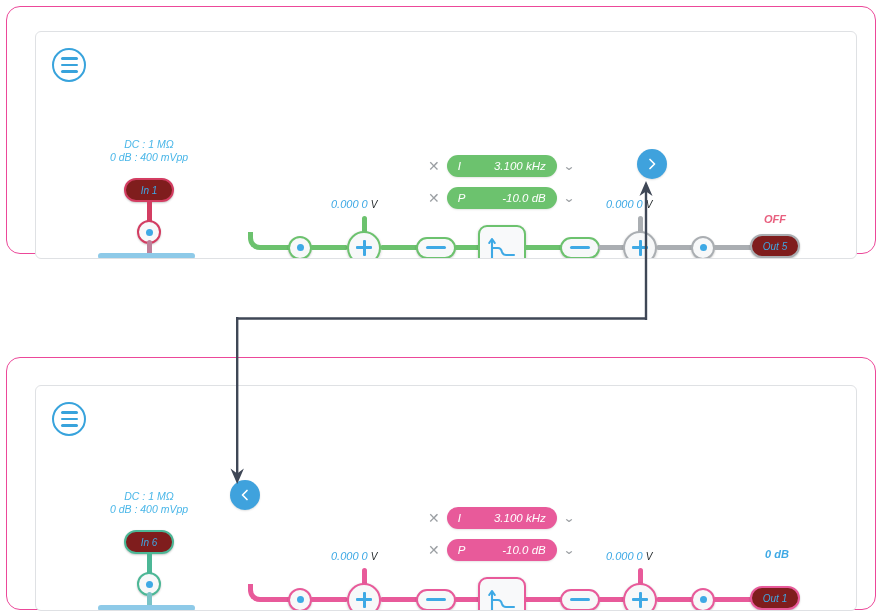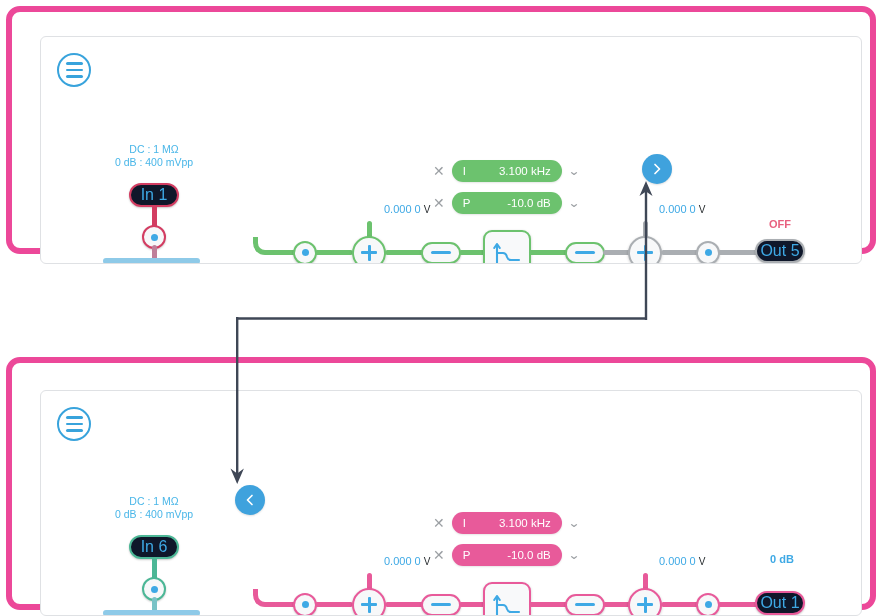--- a/index.html
+++ b/index.html
@@ -7,24 +7,25 @@
     width:884px;height:616px;position:relative;overflow:hidden;
     background:#ffffff;
     font-family:"Liberation Sans","DejaVu Sans",sans-serif;
     -webkit-font-smoothing:antialiased;
   }
   .stage{position:absolute;inset:0;}
 
   
   .card{
     position:absolute;
-    border:6px solid #ec4899;
+    border:1px solid #ec4899;
     border-radius:14px;
     background:#ffffff;
     box-sizing:border-box;
+    font-style:italic;
   }
   #card-top{left:6px;top:6px;width:870px;height:248px;}
   #card-bottom{left:6px;top:357px;width:870px;height:253px;}
 
   
   .panel{
     position:absolute;
     border:1px solid #dfe1e4;
     border-radius:6px;
     background:#ffffff;
@@ -46,35 +47,35 @@
   
   .in-meta{
     position:absolute;text-align:center;color:#49b6e8;
     font-size:10.5px;line-height:13px;white-space:nowrap;
   }
 
   
   .port{
     position:absolute;box-sizing:border-box;
     width:50px;height:24px;border-radius:13px;
-    background:#0f172a;border:2.2px solid #d33d62;
-    display:flex;align-items:center;justify-content:center;
-    color:#3ea9e5;font-size:16px;
+    background:#7f1d1d;border:2.2px solid #d33d62;
+    display:flex;align-items:center;justify-content:center;
+    color:#3ea9e5;font-size:10px;
     box-shadow:0 1px 2px rgba(0,0,0,.22);cursor:pointer;
   }
   .port.green{border-color:#4cb796;}
   .port.pink{border-color:#e85a9a;}
   .port.gray{border-color:#aaaeb2;}
 
   
   .out-status{position:absolute;font-size:11px;font-weight:bold;white-space:nowrap;}
 
   
   .readout{
-    position:absolute;font-size:11px;color:#3ea9e5;white-space:nowrap;cursor:pointer;margin-left:48px;
+    position:absolute;font-size:11px;color:#3ea9e5;white-space:nowrap;cursor:pointer;
   }
   .readout .unit{color:#262b2e;font-size:10px;}
 
   
   .wire{position:absolute;border-radius:3px;}
   .wire.h{height:5px;}
   .wire.v{width:5px;}
 
   
   .elbow{

